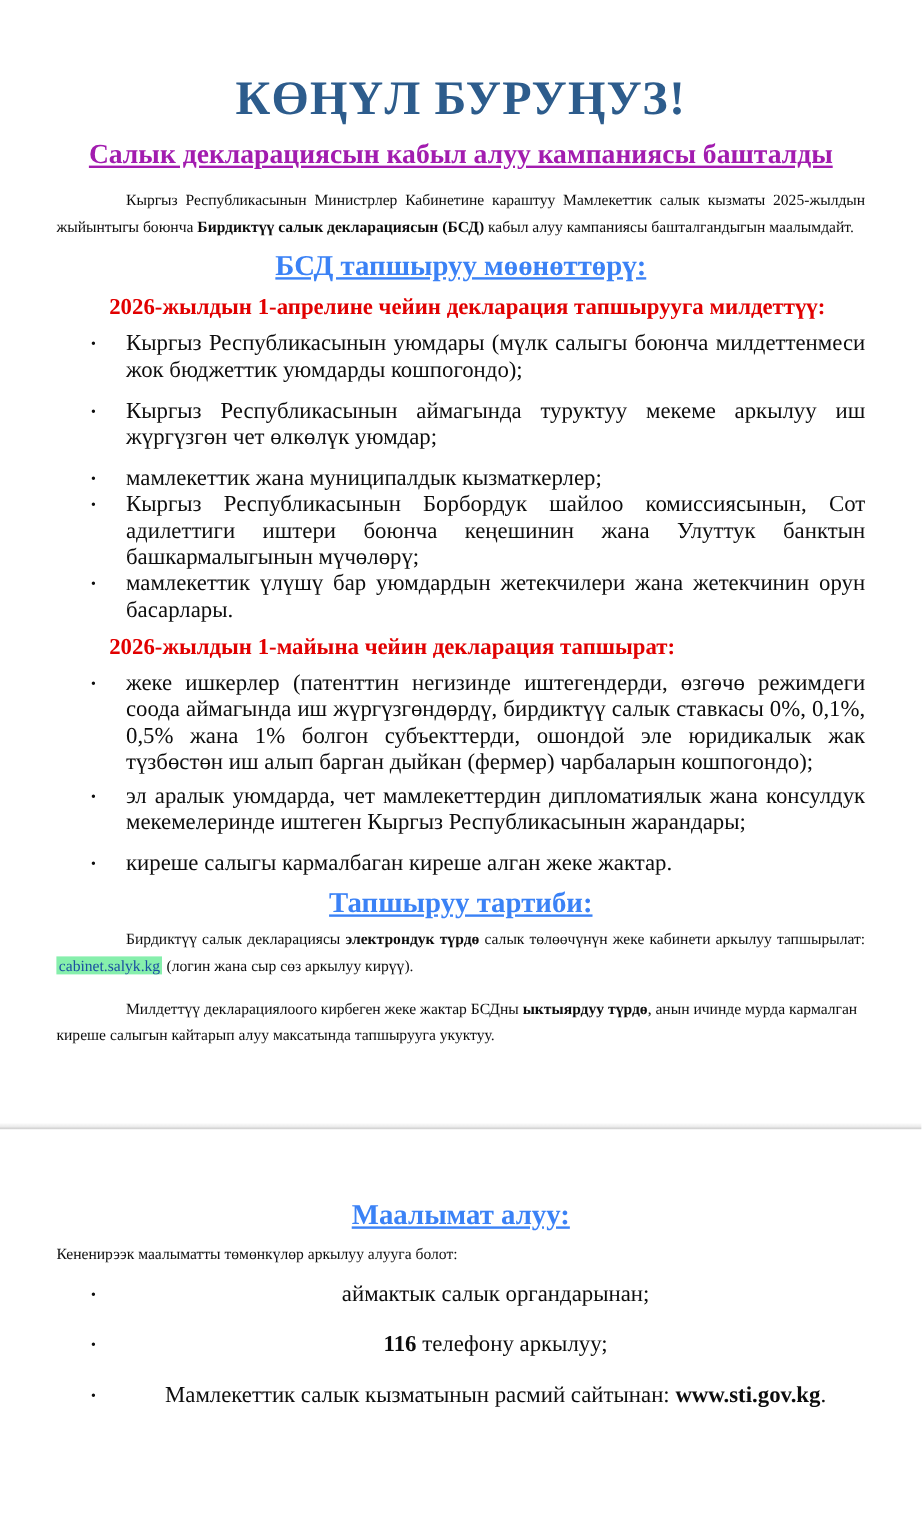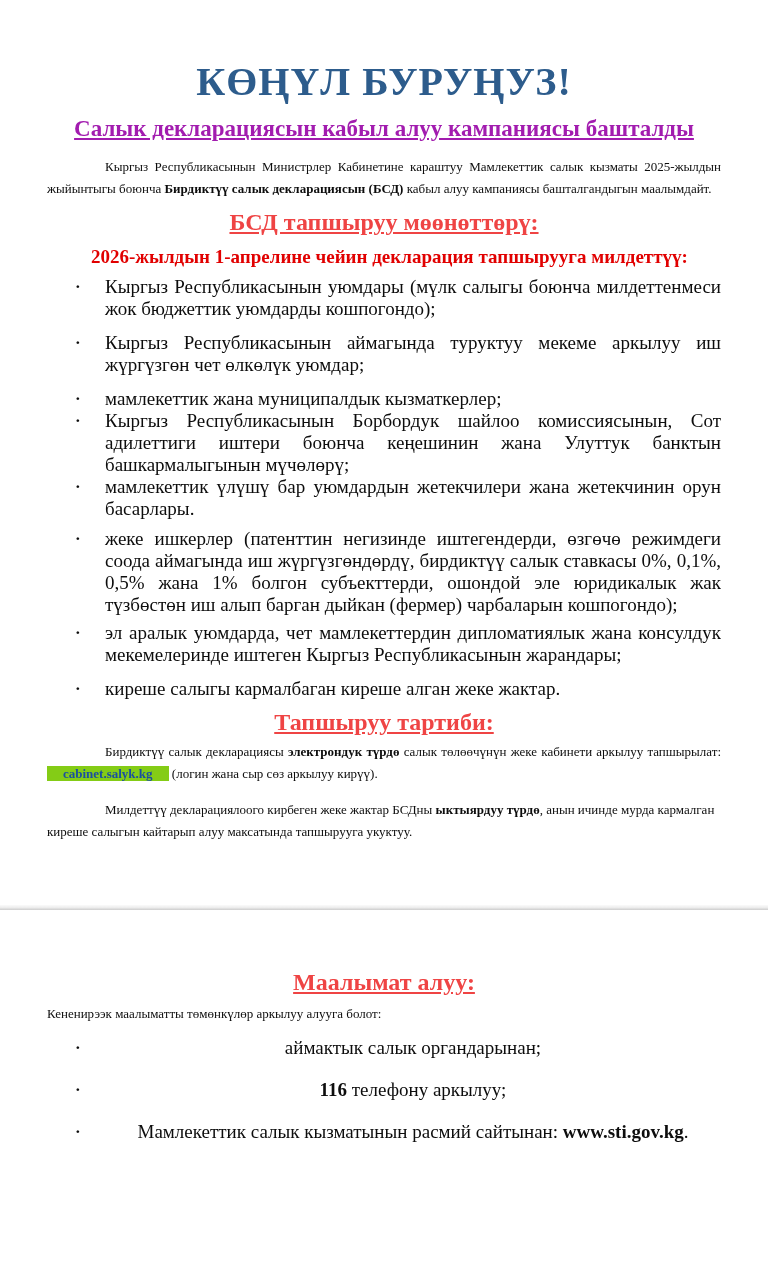--- a/index.html
+++ b/index.html
@@ -21,43 +21,43 @@
     color: #a21caf; font-size: 23px; font-weight: bold;
     text-decoration: underline; line-height: 1.2;
   }
   .para {
     margin-top: 14px; font-size: 13px; line-height: 22px;
     text-align: justify; text-indent: 58px;
   }
   .para.left { text-align: left; }
   .section-heading {
     margin-top: 8px; text-align: center;
-    color: #ef4444; font-size: 24px; font-weight: bold;
+    color: #3b82f6; font-size: 24px; font-weight: bold;
     text-decoration: underline; line-height: 1.2;
   }
   .red-heading {
     margin-top: 9px; color: #e10000; font-size: 19px; font-weight: bold;
     line-height: 22px; text-align: left; margin-left: 44px;
   }
   ul.blist { list-style: none; margin-top: 8px; }
   ul.blist li {
     display: flex; align-items: flex-start;
     font-size: 19px; line-height: 22px;
   }
   ul.blist li .marker {
     flex: 0 0 30px; margin-left: 28px; text-align: left;
     font-weight: bold; font-size: 17px; line-height: 22px;
   }
   ul.blist li .li-text { flex: 1 1 auto; text-align: justify; }
   ul.blist li.gap { margin-bottom: 12px; }
   ul.blist li.gap-sm { margin-bottom: 6px; }
   .b { font-weight: bold; }
   .hl-link {
-    font-weight: bold; color: #1a4fa0; background: #84cc16;
-    padding: 0 16px; cursor: pointer;
+    font-weight: normal; color: #1a4fa0; background: #86efac;
+    padding: 0 2px; cursor: pointer;
   }
   .page-break {
     margin: 62px 0 0 -47px; width: 768px; height: 5px;
     background: linear-gradient(to bottom, #fbfbfb 0%, #ececec 55%, #d8d8d8 80%, #cfcfcf 100%);
   }
   .info-heading { margin-top: 58px; }
   ul.blist.info li { margin-bottom: 20px; }
   ul.blist.info li .li-text { text-align: center; }
   .proc-p { margin-top: 4px; }
 </style>
@@ -92,20 +92,21 @@
     <li>
         <span class="marker">·</span>
         <span class="li-text">Кыргыз Республикасынын Борбордук шайлоо комиссиясынын, Сот адилеттиги иштери боюнча кеңешинин жана Улуттук банктын башкармалыгынын мүчөлөрү;</span>
       </li>
     <li class="gap-sm">
         <span class="marker">·</span>
         <span class="li-text">мамлекеттик үлүшү бар уюмдардын жетекчилери жана жетекчинин орун басарлары.</span>
       </li>
   </ul>
 
+  <div class="red-heading">2026-жылдын 1-майына чейин декларация тапшырат:</div>
 
   <ul class="blist">
     <li class="gap-sm">
         <span class="marker">·</span>
         <span class="li-text">жеке ишкерлер (патенттин негизинде иштегендерди, өзгөчө режимдеги соода аймагында иш жүргүзгөндөрдү, бирдиктүү салык ставкасы 0%, 0,1%, 0,5% жана 1% болгон субъекттерди, ошондой эле юридикалык жак түзбөстөн иш алып барган дыйкан (фермер) чарбаларын кошпогондо);</span>
       </li>
     <li class="gap">
         <span class="marker">·</span>
         <span class="li-text">эл аралык уюмдарда, чет мамлекеттердин дипломатиялык жана консулдук мекемелеринде иштеген Кыргыз Республикасынын жарандары;</span>
       </li>

